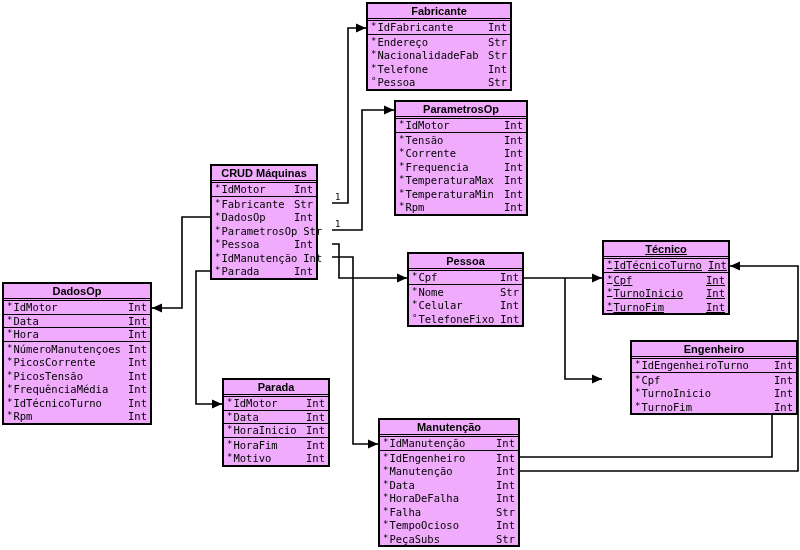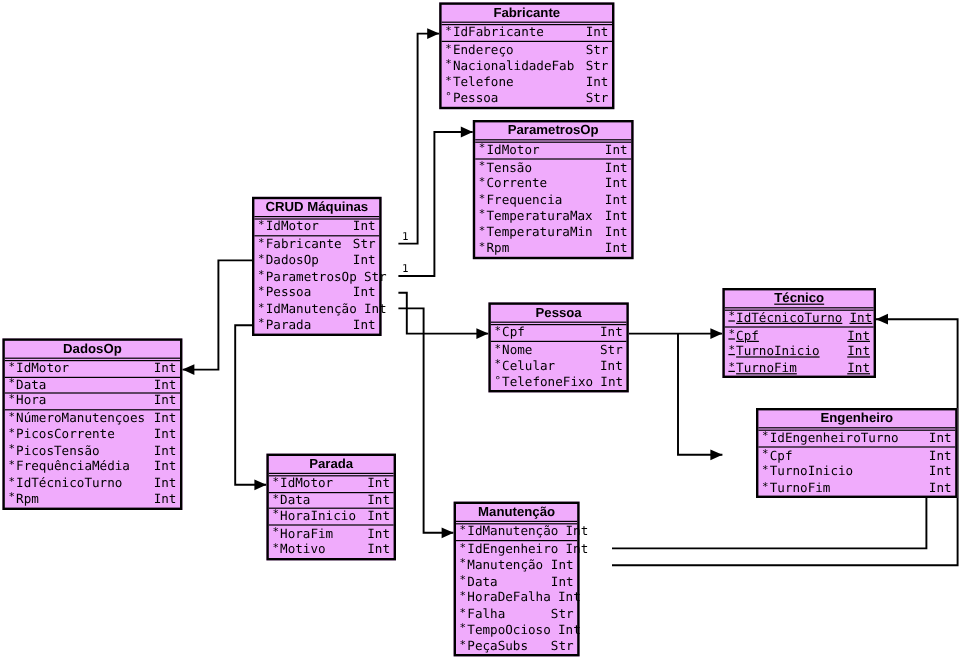--- a/index.html
+++ b/index.html
@@ -381,21 +381,21 @@
         <span class="ftype">Int</span>
       </div>
       <div class="field">
         <span class="fname">
           <span class="fmark">*</span>
           <span>Motivo</span>
         </span>
         <span class="ftype">Int</span>
       </div>
     </div>
-    <div class="table" style="left: 378px; top: 418px; width: 105px;">
+    <div class="table" style="left: 378px; top: 418px; width: 142px;">
       <div class="table-title">Manutenção</div>
       <div class="field pk">
         <span class="fname">
           <span class="fmark">*</span>
           <span>IdManutenção</span>
         </span>
         <span class="ftype">Int</span>
       </div>
       <div class="field">
         <span class="fname">

